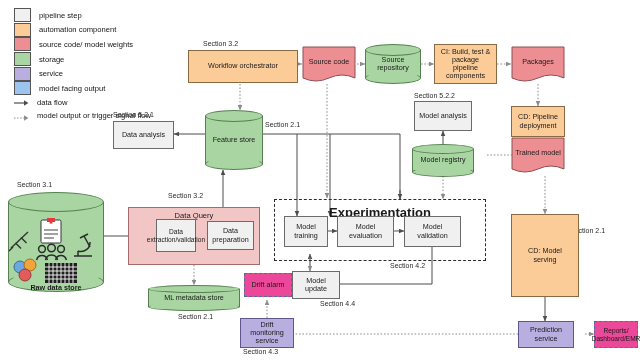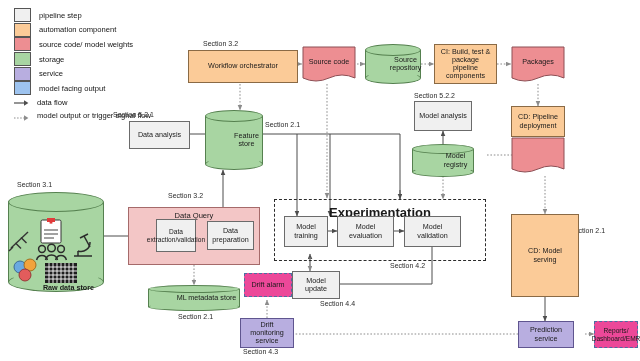--- a/index.html
+++ b/index.html
@@ -37,21 +37,21 @@
   .cyl{position:absolute;box-sizing:border-box;}
   .cyl .body{position:absolute;left:0;right:0;top:6px;bottom:6px;
              background:#a8d5a2;border-left:1px solid #55804f;border-right:1px solid #55804f;}
   .cyl .top{position:absolute;left:0;right:0;top:0;height:12px;border-radius:50%;
             background:#a8d5a2;border:1px solid #55804f;box-sizing:border-box;}
   .cyl .bot{position:absolute;left:0;right:0;bottom:0;height:12px;border-radius:50%;
             background:#a8d5a2;border:1px solid #55804f;box-sizing:border-box;
             border-top-color:transparent;}
   .cyl .lbl{position:absolute;left:0;right:0;top:0;bottom:0;display:flex;
             align-items:center;justify-content:center;text-align:center;
-            font-size:7.2px;line-height:1.15;z-index:3;padding-left:25px;}
+            font-size:7.2px;line-height:1.15;z-index:3;}
 
   
   .doc{position:absolute;}
   .doc .lbl{position:absolute;left:0;right:0;top:2px;bottom:9px;display:flex;
             align-items:center;justify-content:center;text-align:center;
             font-size:7.2px;line-height:1.15;z-index:3;}
 
   
   .rds-icons{position:absolute;left:0;right:0;top:26px;bottom:8px;z-index:4;}
 
@@ -215,21 +215,21 @@
     <svg width="54" height="40">
       <path d="M1,1 L53,1 L53,32 Q40,26 27,32 Q14,38 1,32 Z" fill="#ed8e92" stroke="#8d4f55" stroke-width="1"></path>
     </svg>
     <span class="lbl">Packages</span>
   </div>
 
   <div class="node c-auto" style="left:511px;top:106px;width:54px;height:31px;">
     <span>CD: Pipeline deployment</span>
   </div>
 
-  <div class="node c-step" style="left:113px;top:121px;width:61px;height:28px;margin-left:16px;">
+  <div class="node c-step" style="left:113px;top:121px;width:61px;height:28px;">
     <span>Data analysis</span>
   </div>
 
   <div class="cyl" style="left:205px;top:110px;width:58px;height:60px;">
     <div class="body"></div>
     <div class="bot"></div>
     <div class="top"></div>
     <div class="lbl">
         <span>Feature store</span>
       </div>
@@ -245,20 +245,21 @@
     <div class="top" style="height:10px;"></div>
     <div class="lbl">
         <span>Model registry</span>
       </div>
   </div>
 
   <div class="doc" style="left:511px;top:137px;width:54px;height:40px;">
     <svg width="54" height="40">
       <path d="M1,1 L53,1 L53,32 Q40,26 27,32 Q14,38 1,32 Z" fill="#ed8e92" stroke="#8d4f55" stroke-width="1"></path>
     </svg>
+    <span class="lbl">Trained model</span>
   </div>
 
   <div class="node c-auto" style="left:511px;top:214px;width:68px;height:83px;">
     <span>CD: Model serving</span>
   </div>
 
   <div class="cyl" style="left:8px;top:192px;width:96px;height:100px;">
     <div class="body" style="top:10px;bottom:10px;"></div>
     <div class="bot" style="height:20px;"></div>
     <div class="top" style="height:20px;"></div>

